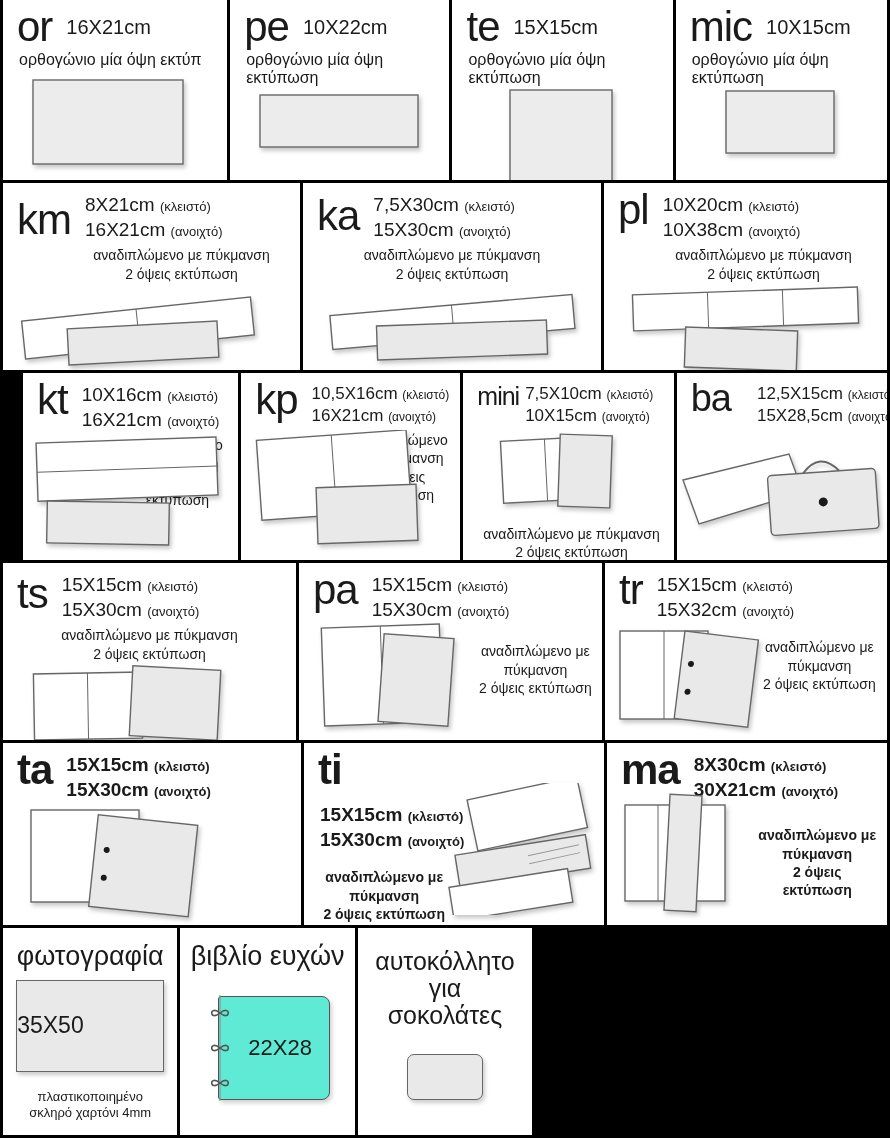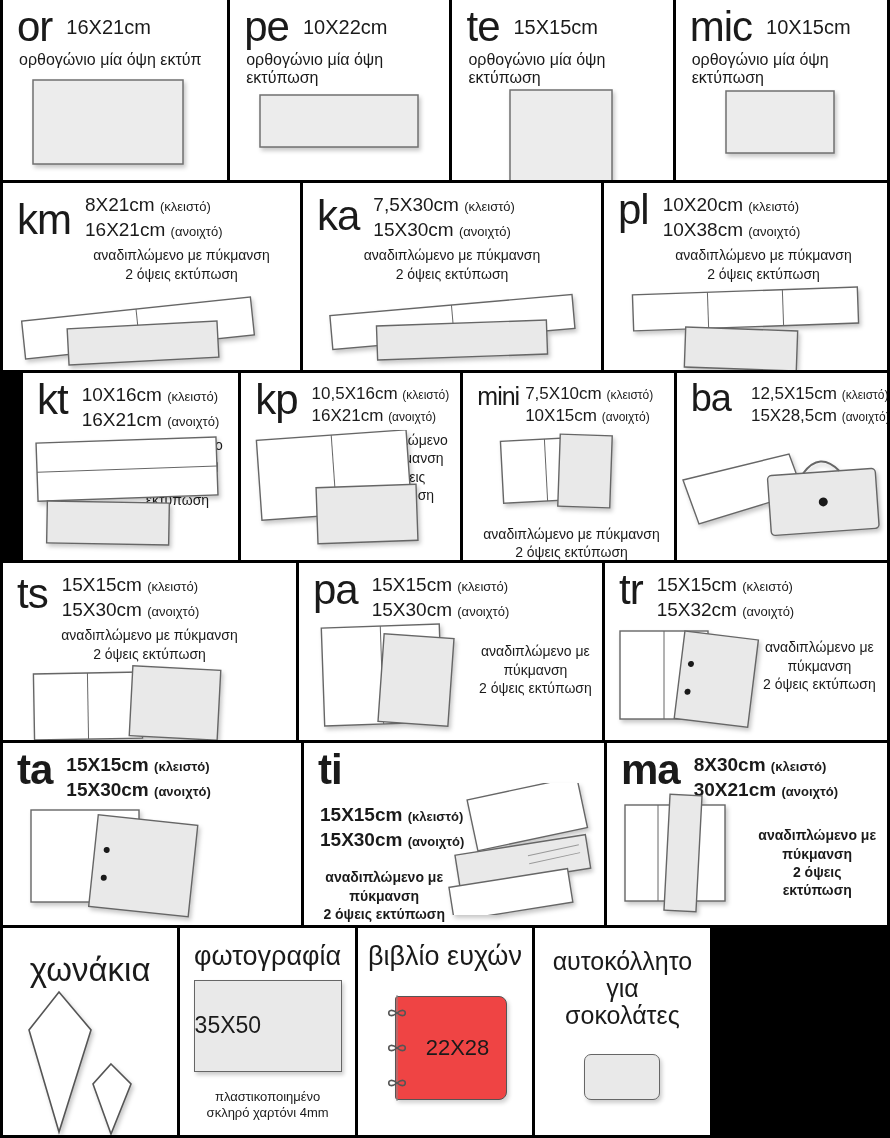--- a/index.html
+++ b/index.html
@@ -55,21 +55,21 @@
   .t-xxl { font-size:37px; }
   .bsub  { text-align:center; font-size:19px; margin-top:2px; }
   .bnote { text-align:center; font-size:13px; line-height:1.25; padding:4px 4px 8px; }
   .label-box { background:#e9e9e9; border:1.5px solid #666; display:flex; align-items:center;
                justify-content:flex-start; font-size:23px; box-shadow:2px 3px 4px rgba(0,0,0,0.2); }
   .placemat { width:150px; height:95px; }
   .photo    { width:148px; height:92px; }
   .sticker  { width:76px; height:46px; border-radius:7px; font-size:0; }
   .book-wrap { display:flex; align-items:center; }
   .book-wrap svg { position:relative; z-index:2; margin-right:-17px; flex:none; }
-  .book { width:112px; height:104px; border:1.6px solid #555; background:#ef4444;
+  .book { width:112px; height:104px; border:1.6px solid #555; background:#5eead4;
           border-radius:3px 8px 8px 3px; display:flex; align-items:center; justify-content:center;
           font-size:22px; padding-left:12px; box-shadow:2px 3px 4px rgba(0,0,0,0.18); }
 </style>
 </head>
 <body>
 
 <div class="sheet">
 
   <div class="row row1">
 
@@ -268,21 +268,21 @@
           <rect x="62" y="8" width="52" height="72" fill="#e9e9e9" stroke="#666" stroke-width="1.4" transform="rotate(2 88 44)"></rect>
         </svg>
       </div>
       <div class="desc desc-c" style="margin-bottom:2px">
         <div>αναδιπλώμενο με πύκμανση</div>
         <div>2 όψεις εκτύπωση</div>
       </div>
     </div>
 
     <div class="cell">
-      <div class="hdr" style="gap:20px">
+      <div class="hdr" style="gap:26px">
         <span class="code" style="font-size:38px">ba</span>
         <div class="sizes sz-sm">
           <div class="size-line"><span>12,5X15cm</span> <span class="note">(κλειστό)</span></div>
           <div class="size-line"><span>15X28,5cm</span> <span class="note">(ανοιχτό)</span></div>
         </div>
       </div>
       <div class="illus-wrap jc">
         <svg class="illus" width="210" height="112" viewBox="0 0 210 112">
           <polygon points="6,42 112,16 126,54 22,86" fill="#fff" stroke="#666" stroke-width="1.4"></polygon>
           <g transform="rotate(-4 145 60)">
@@ -448,29 +448,20 @@
         <div class="desc-col w46">
           <div>αναδιπλώμενο με πύκμανση</div>
           <div>2 όψεις εκτύπωση</div>
         </div>
       </div>
     </div>
   </div>
 
   <div class="row row6">
 
-    <div class="cell">
-      <div class="btitle t-xl">χωνάκια</div>
-      <div class="illus-wrap jl ac">
-        <svg class="illus" width="130" height="148" viewBox="0 0 130 148" style="margin-left:6px">
-          <polygon points="40,4 72,42 40,144 10,42" fill="#fff" stroke="#555" stroke-width="1.6"></polygon>
-          <polygon points="92,76 112,96 92,146 74,96" fill="#fff" stroke="#555" stroke-width="1.6"></polygon>
-        </svg>
-      </div>
-    </div>
 
 
     <div class="cell">
       <div class="btitle">φωτογραφία</div>
       <div class="illus-wrap jc ac">
         <div class="label-box photo">
           <span>35X50</span>
         </div>
       </div>
       <div class="bnote">πλαστικοποιημένο σκληρό χαρτόνι 4mm</div>

